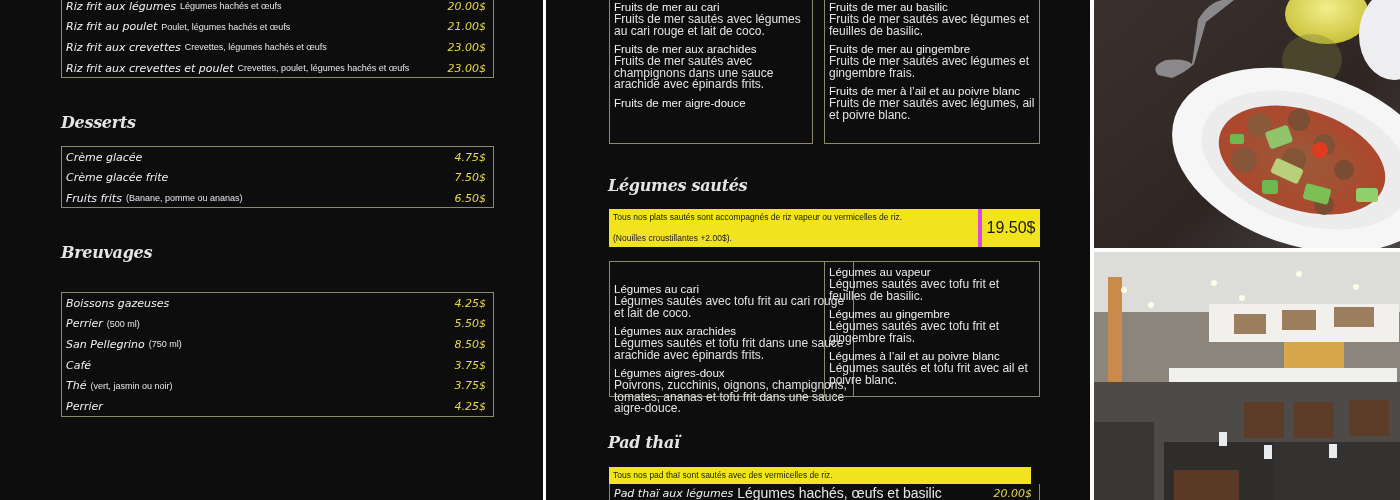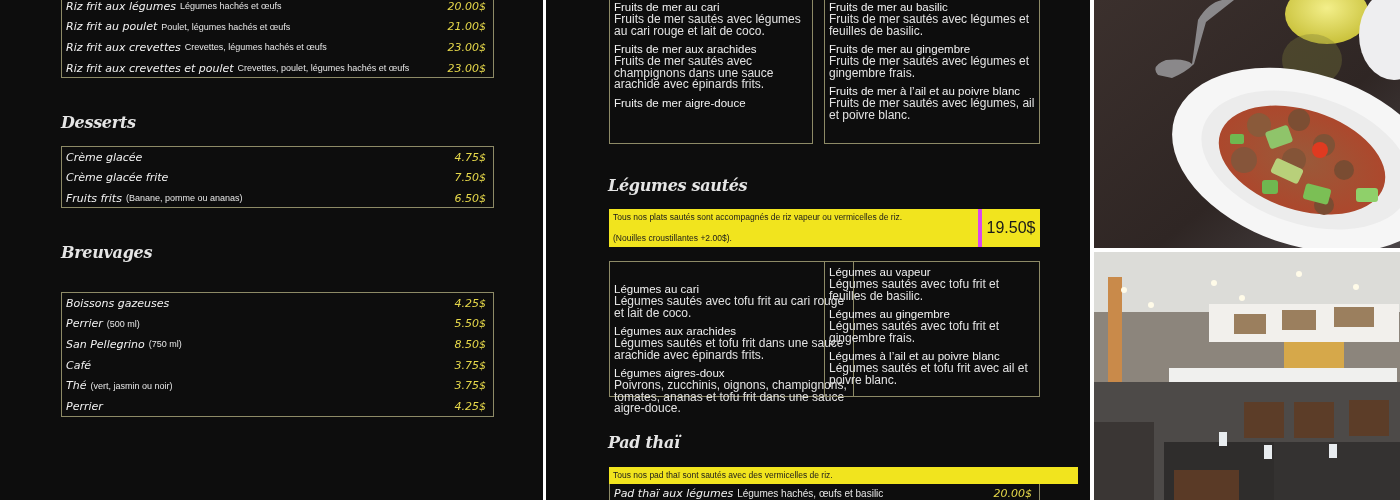--- a/index.html
+++ b/index.html
@@ -198,27 +198,27 @@
       <div class="dish-title">Légumes au gingembre</div>
       <div class="dish-desc">Légumes sautés avec tofu frit et gingembre frais.</div>
     </div>
     <div class="dish">
       <div class="dish-title">Légumes à l’ail et au poivre blanc</div>
       <div class="dish-desc">Légumes sautés et tofu frit avec ail et poivre blanc.</div>
     </div>
   </div>
 
   <div class="script-title" style="left:62px; top:433px;">Pad thaï</div>
-  <div class="yellow-band" style="left:63px; top:467px; width:469px; height:17px;">
+  <div class="yellow-band" style="left:63px; top:467px; width:422px; height:17px;">
     <span class="note" style="top:3px;">Tous nos pad thaï sont sautés avec des vermicelles de riz.</span>
   </div>
   <div class="price-box" style="left:63px; top:484px; width:431px; height:30px; border-top:none;">
     <div class="price-row" style="height:18px;">
       <span class="item-name">Pad thaï aux légumes</span>
-      <span class="item-desc" style="font-size:10px;">Légumes hachés, œufs et basilic</span>
+      <span class="item-desc" style="font-size:14px;">Légumes hachés, œufs et basilic</span>
       <span class="item-price">20.00$</span>
     </div>
   </div>
 </div>
 
 <div id="photo-panel">
   <div class="photo" id="photo-dish">
     <svg width="306" height="248" viewBox="0 0 306 248">
       <defs>
         <linearGradient id="tbl" x1="0" y1="0" x2="1" y2="1">

